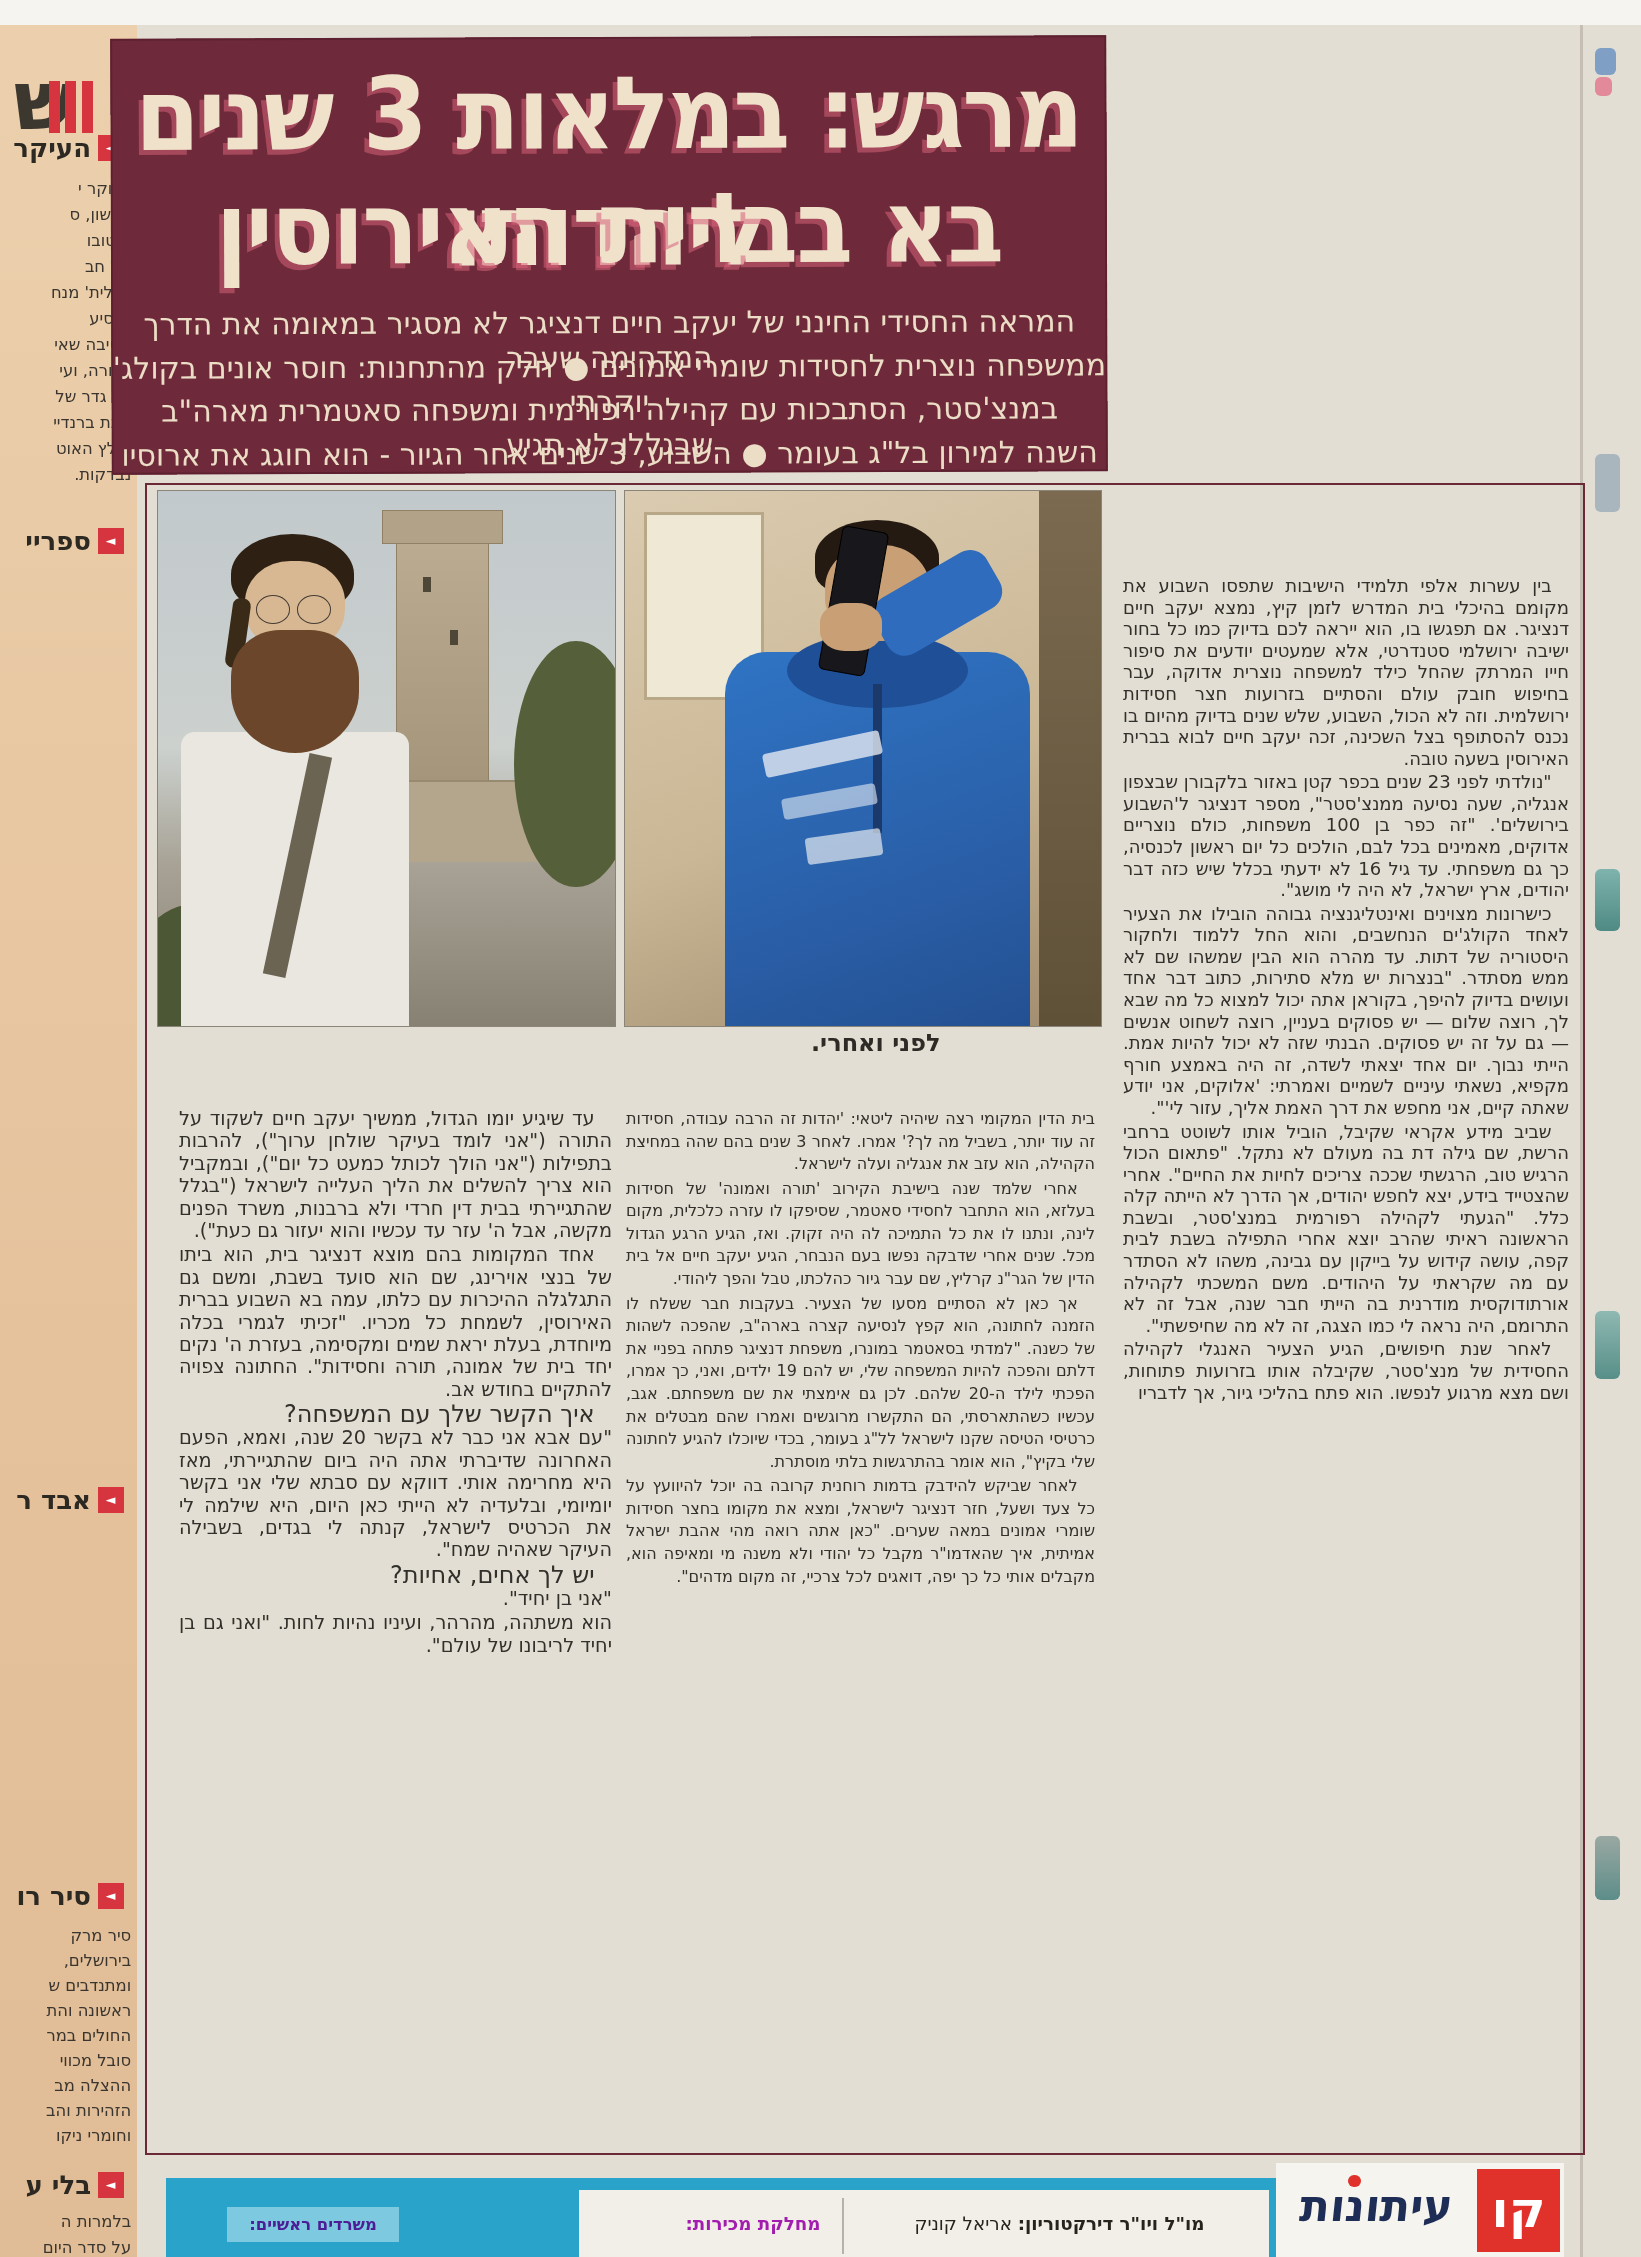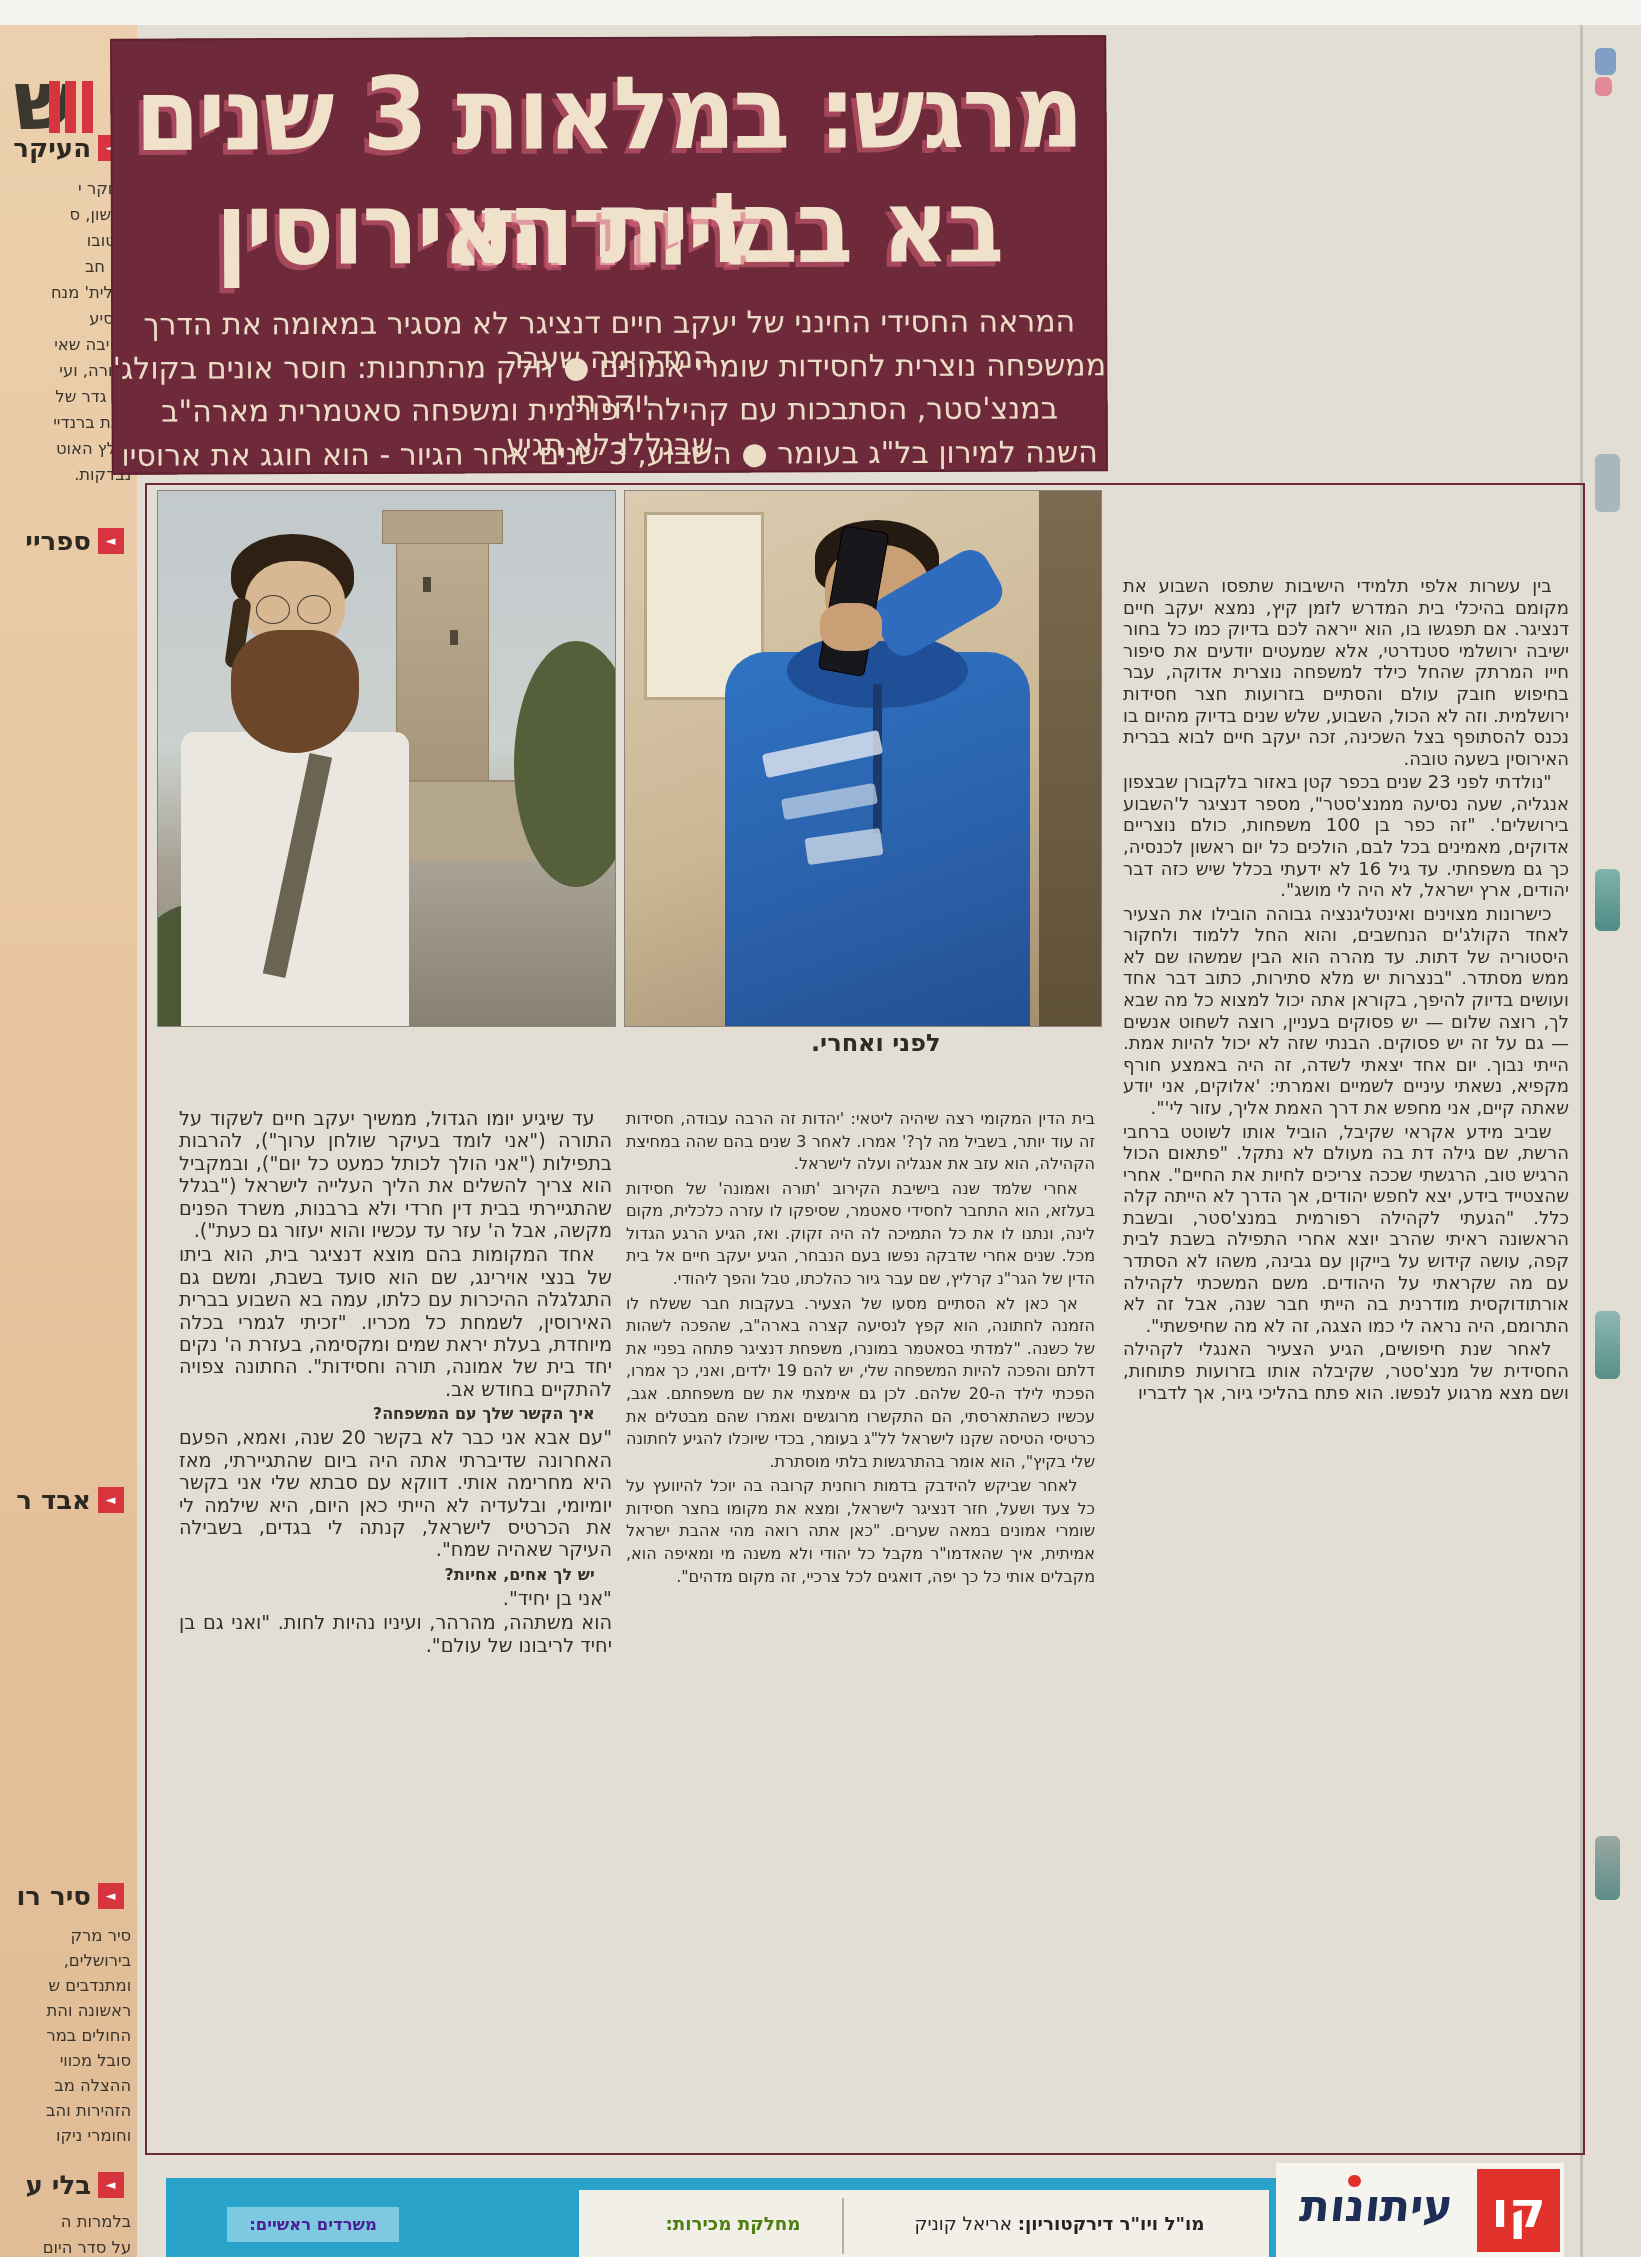--- a/index.html
+++ b/index.html
@@ -28,30 +28,30 @@
   #photo-selfie{left:624px;width:476px;background:linear-gradient(160deg,#dbcbb0,#cab795 55%,#a08c6e);}
   #caption{position:absolute;left:811px;top:1029px;width:290px;direction:rtl;text-align:left;font-weight:bold;font-size:24px;color:#2e2b26;}
   #byline-block{position:absolute;left:1123px;top:496px;width:446px;border-top:2.9px solid #3a3733;}
   #byline-inner{border-top:1px solid #3a3733;margin-top:2.9px;padding-top:7.7px;direction:rtl;text-align:right;font-weight:bold;font-size:20px;color:#2b2823;}
   .col{position:absolute;direction:rtl;text-align:justify;color:#32302b;overflow:hidden;}
   #col1{left:1123px;top:575px;width:446px;height:1562px;font-size:18px;line-height:21.6px;}
   #col2{left:626px;top:1108px;width:469px;height:1029px;font-size:16px;line-height:22.6px;}
   #col3{left:179px;top:1108px;width:433px;height:1029px;font-size:19.3px;line-height:22.4px;}
   .col p{margin:0 0 1.9px 0;text-indent:17.4px;}
   .col p.noindent{text-indent:0;}
-  .q{font-weight:bold;font-size:16px;margin:15.4px 0 7.7px 0;text-indent:0;}
+  .q{font-weight:normal;font-size:24px;margin:15.4px 0 7.7px 0;text-indent:0;}
 
   
   #footer-band{position:absolute;left:166px;top:2178px;width:1396px;height:79px;background:#2aa3ca;}
   #offices-box{position:absolute;left:227px;top:2207px;width:172px;height:35px;background:#7cc9e0;color:#4c1d95;font-weight:bold;font-size:16.4px;text-align:center;line-height:35px;direction:rtl;}
   #footer-panel{position:absolute;left:579px;top:2190px;width:690px;height:68px;background:#f2efe8;}
   #footer-divider{position:absolute;left:842px;top:2198px;width:1.9px;height:56px;background:#b7b2a8;}
   #publisher{position:absolute;left:859px;top:2213px;width:401px;direction:rtl;text-align:center;font-size:18.3px;color:#26231e;}
   #publisher b{font-weight:bold;}
-  #sales{position:absolute;left:622px;top:2213px;width:222px;direction:rtl;text-align:center;font-weight:bold;font-size:18.3px;color:#4d7c0f;}
+  #sales{position:absolute;left:642px;top:2213px;width:222px;direction:rtl;text-align:center;font-weight:bold;font-size:18.3px;color:#a21caf;}
   #logo-box{position:absolute;left:1276px;top:2163px;width:288px;height:95px;background:#f6f4ee;}
   #logo-red{position:absolute;right:3.9px;top:5.8px;width:83px;height:83px;background:#e0312a;color:#fff;font-weight:bold;font-size:50px;text-align:center;line-height:83px;}
   #logo-word{position:absolute;right:95px;top:17.4px;width:185px;text-align:center;font-weight:bold;font-size:44px;color:#1e2d55;transform:skewX(-6deg);direction:rtl;}
   #logo-dot{position:absolute;right:203px;top:11.6px;width:12.6px;height:12.6px;border-radius:50%;background:#e0312a;}
 
   
   .tab{position:absolute;left:1595px;border-radius:5.8px;}
 
   
   .pa{position:absolute;}

